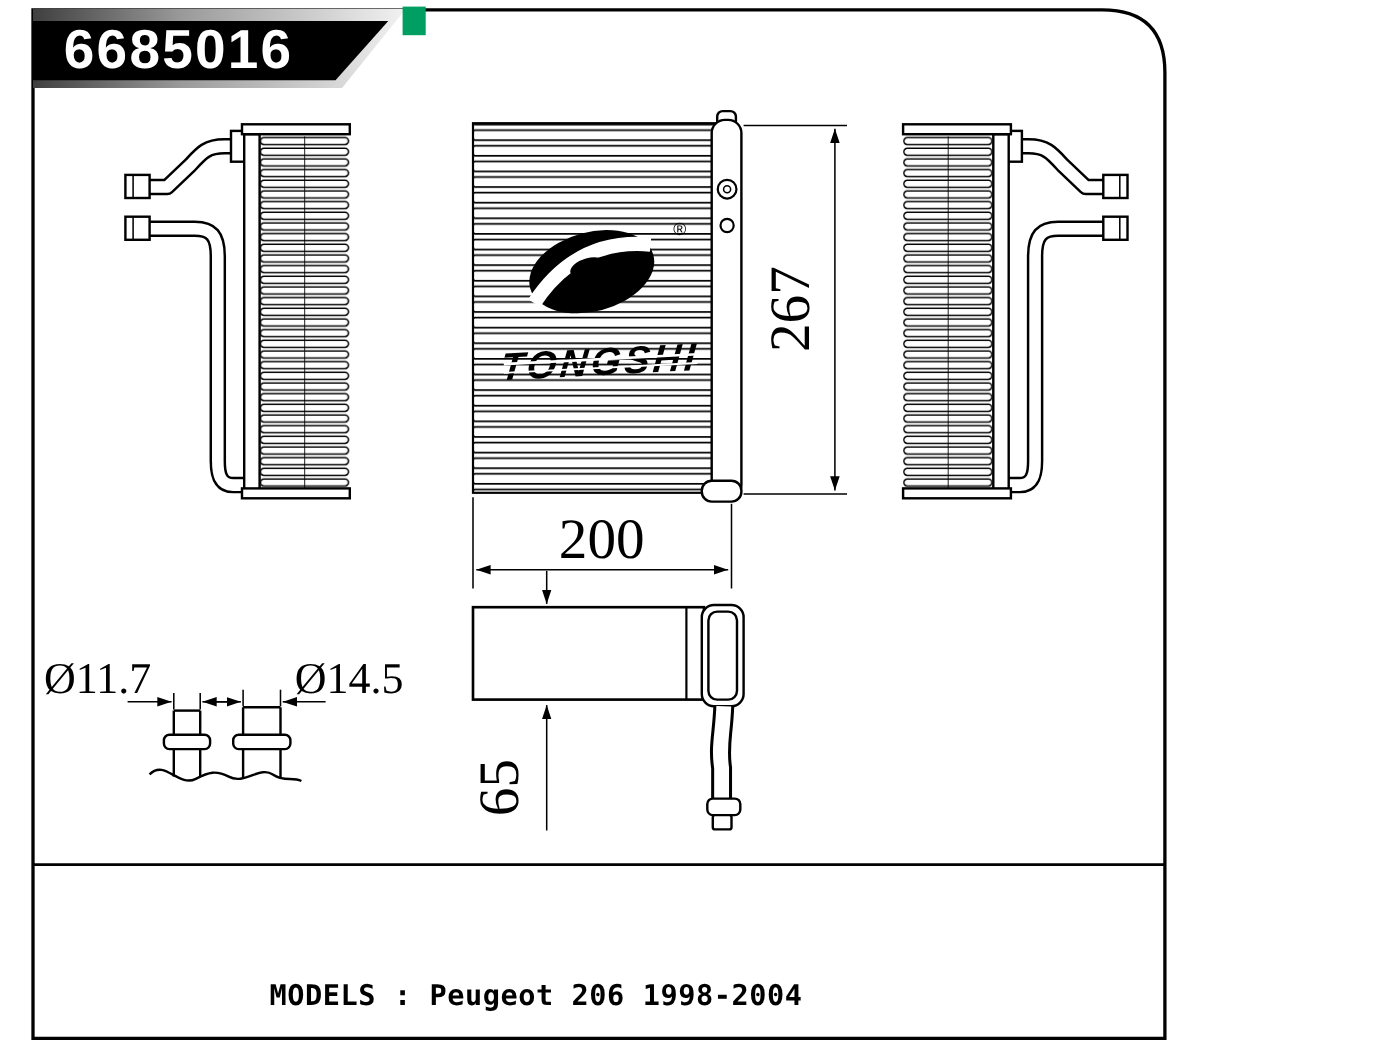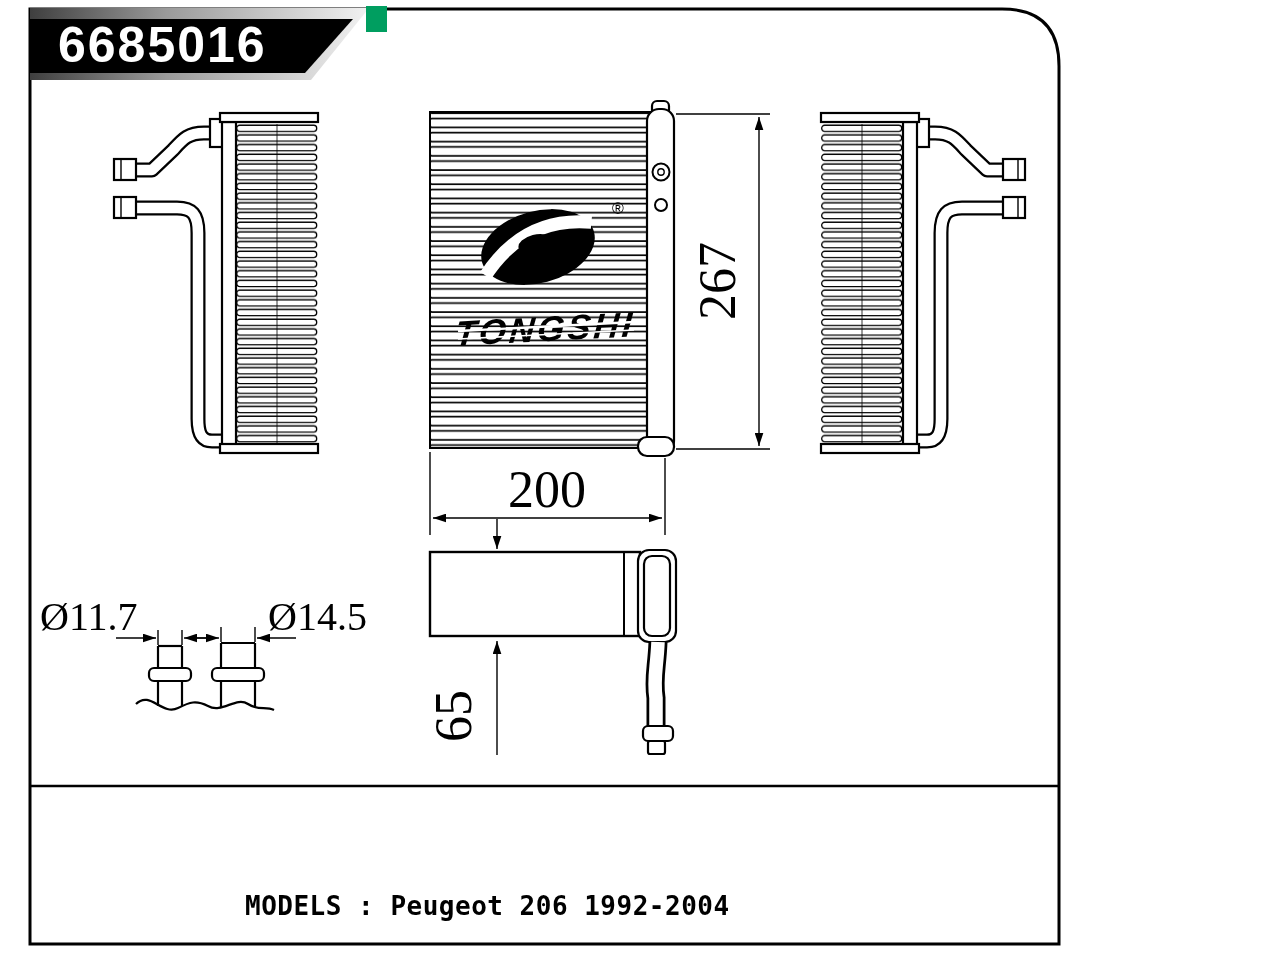--- a/index.html
+++ b/index.html
@@ -165,18 +165,18 @@
     <line class="ln" x1="116" y1="638" x2="156" y2="638" marker-end="url(#arw)"></line>
     <line class="ln" x1="209" y1="638" x2="184" y2="638" marker-end="url(#arw)"></line>
     <line class="ln" x1="196" y1="638" x2="219" y2="638" marker-end="url(#arw)"></line>
     <line class="ln" x1="296" y1="638" x2="257" y2="638" marker-end="url(#arw)"></line>
     <text class="dimtxt-sm" x="40" y="630">Ø11.7</text>
     <text class="dimtxt-sm" x="268" y="630">Ø14.5</text>
   </g>
 </svg>
 
 <div class="specs">
-  <div>MODELS : Peugeot 206 1992-2004</div>
+  <div>MODELS : Peugeot 206 1998-2004</div>
   
   
 </div>
 
 </div>
 
 </body></html>

